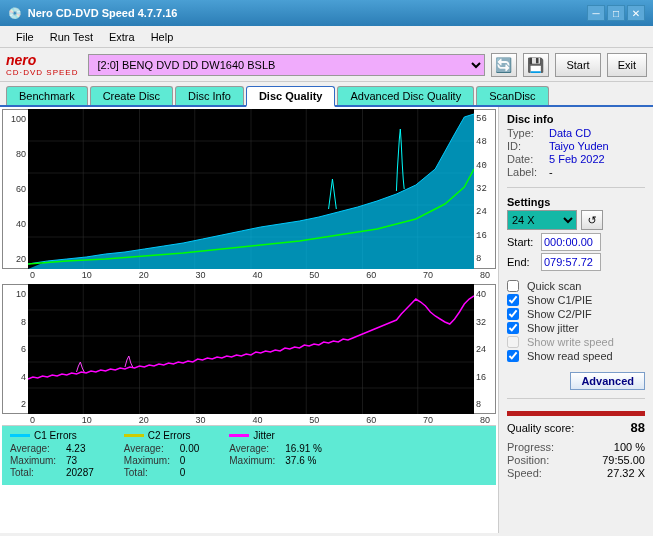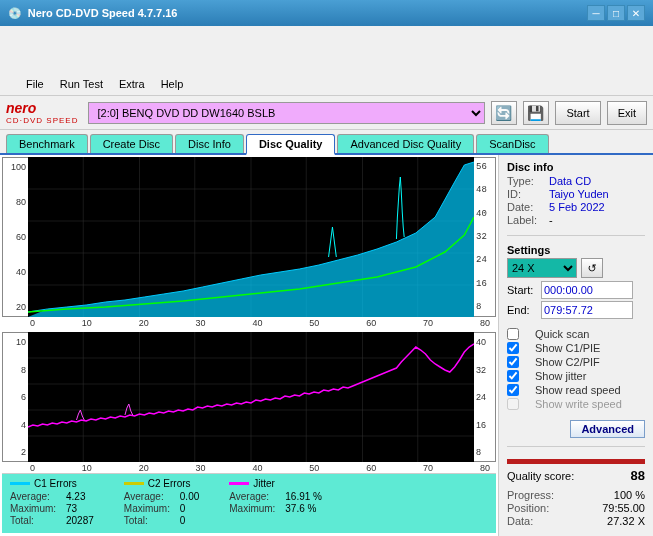--- a/index.html
+++ b/index.html
@@ -25,23 +25,23 @@
       font-size: 10px;
       cursor: pointer;
       display: flex; align-items: center; justify-content: center;
     }
 
     
     .menu-bar {
       background: #f0f0f0;
       border-bottom: 1px solid #ccc;
       display: flex;
-      padding: 2px 18px;
+      padding: 2px 8px;
       height: 22px;
-      margin-top: 48px;
+      align-items: center;
     }
     .menu-item {
       padding: 2px 8px;
       cursor: pointer;
       font-size: 11px;
     }
 
     
     .toolbar {
       background: #f0f0f0;
@@ -173,33 +173,33 @@
       margin-bottom: 3px;
     }
     .speed-select {
       width: 70px;
       height: 20px;
       font-size: 11px;
       border: 1px solid #999;
       background: #14b8a6;
     }
     .time-field {
-      width: 92px;
+      width: 60px;
       height: 18px;
       font-size: 11px;
       border: 1px solid #aaa;
       background: white;
       color: #0000cc;
       padding: 0 2px;
       text-align: left;
     }
     .checkbox-row {
       display: flex;
       align-items: center;
-      gap: 16px;
+      gap: 8px;
       margin-bottom: 2px;
     }
     .checkbox-row input[type=checkbox] { width: 12px; height: 12px; }
     .checkbox-row label { font-size: 11px; color: #333; }
     
     .advanced-btn {
       background: linear-gradient(to bottom, #ffffff, #dde8f5);
       border: 1px solid #7a9dc9;
       padding: 2px 10px;
       font-size: 11px;
@@ -532,26 +532,26 @@
       </div>
       <div class="checkbox-row">
         <input type="checkbox" id="showc2pif" checked="" style="">
         <label for="showc2pif">Show C2/PIF</label>
       </div>
       <div class="checkbox-row">
         <input type="checkbox" id="showjitter" checked="" style="">
         <label for="showjitter">Show jitter</label>
       </div>
       <div class="checkbox-row">
+        <input type="checkbox" id="showwritespeed" disabled="" style="">
+        <label for="showwritespeed" style="color:#999;">Show write speed</label>
+      </div>
+      <div class="checkbox-row">
         <input type="checkbox" id="showreadspeed" checked="" style="">
         <label for="showreadspeed">Show read speed</label>
-      </div>
-      <div class="checkbox-row">
-        <input type="checkbox" id="showwritespeed" disabled="" style="">
-        <label for="showwritespeed" style="color:#999;">Show write speed</label>
       </div>
     </div>
 
     <div style="display:flex; justify-content:flex-end; margin-top:2px;">
       <button class="advanced-btn">Advanced</button>
     </div>
 
     <div class="divider"></div>
 
     <div class="quality-score-row">
@@ -562,19 +562,19 @@
     <div class="progress-section">
       <div class="progress-row">
         <span class="progress-label">Progress:</span>
         <span class="progress-value">100 %</span>
       </div>
       <div class="progress-row">
         <span class="progress-label">Position:</span>
         <span class="progress-value">79:55.00</span>
       </div>
       <div class="progress-row">
-        <span class="progress-label">Data:</span>
+        <span class="progress-label">Speed:</span>
         <span class="progress-value">27.32 X</span>
       </div>
     </div>
 
   </div>
 </div>
 
 </body></html>

